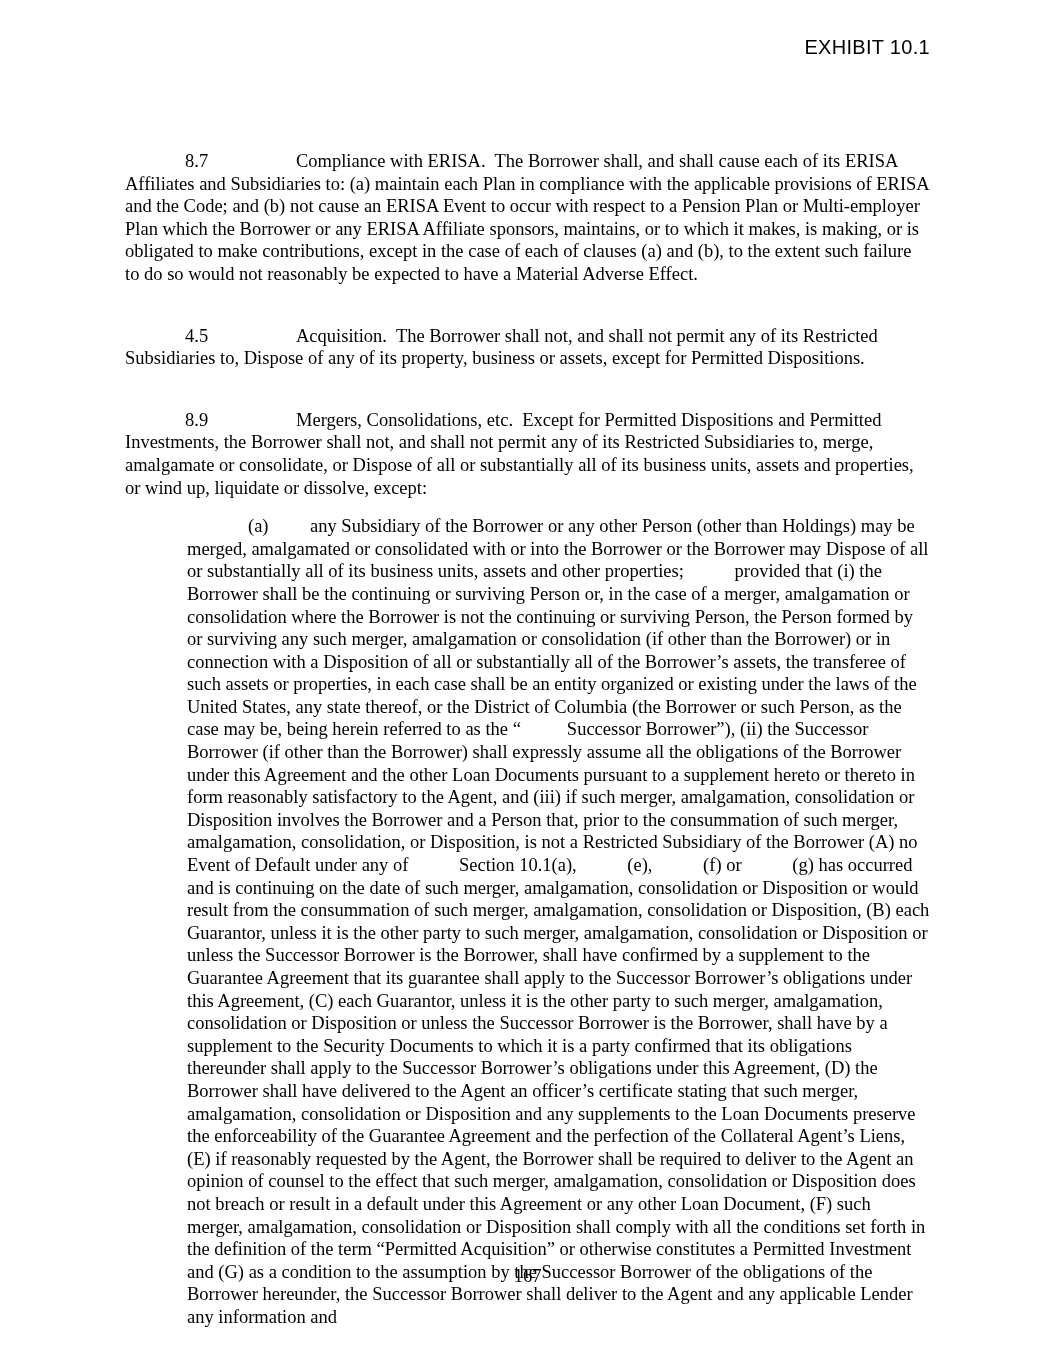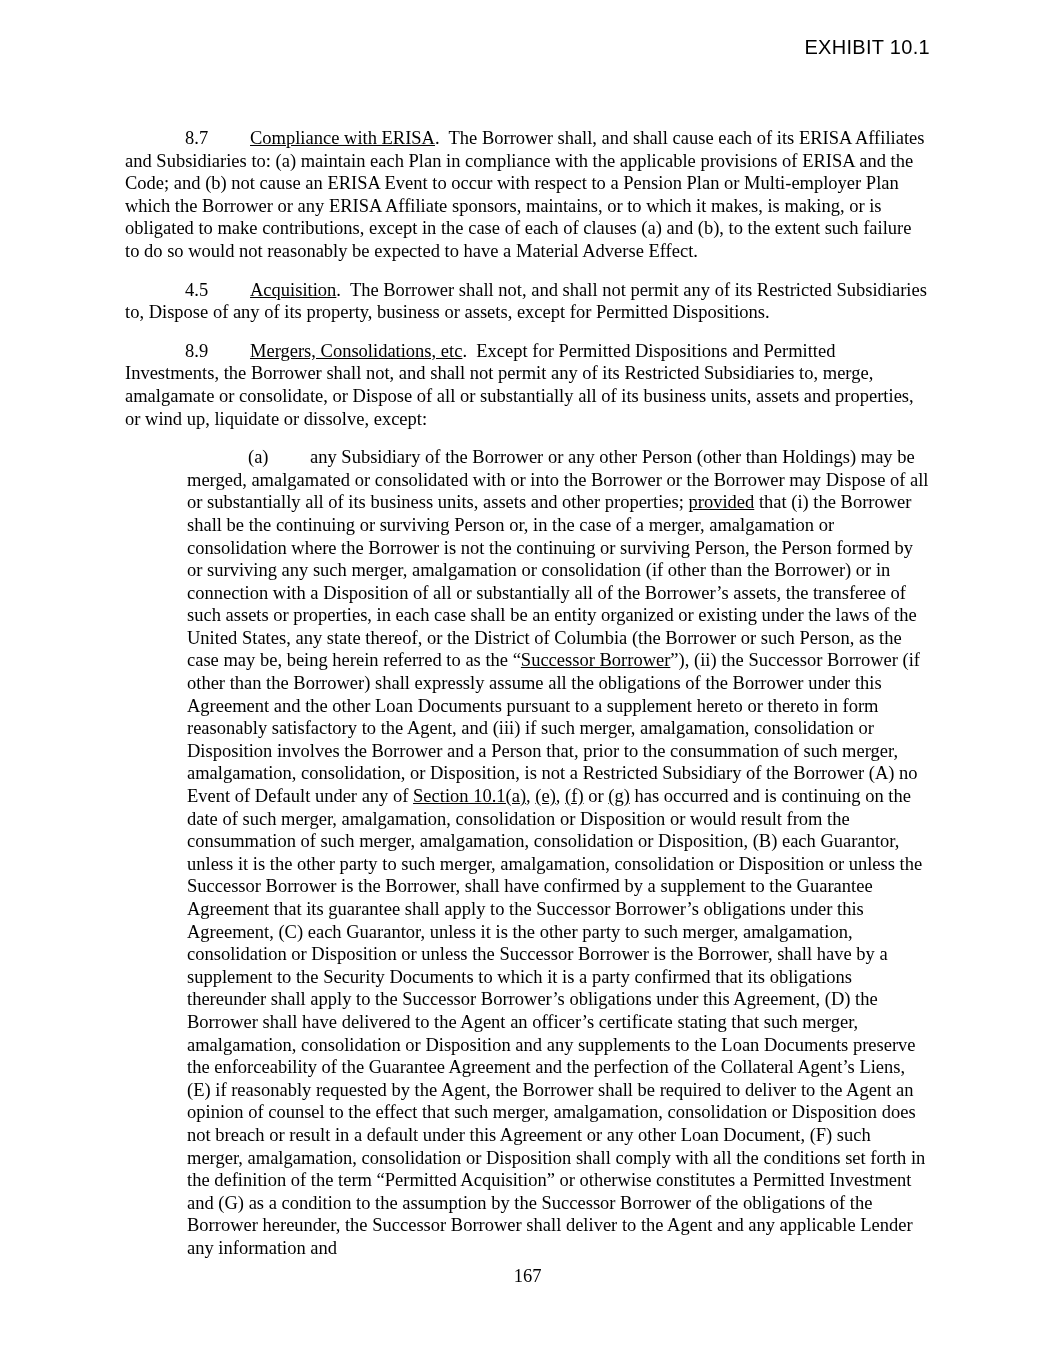--- a/index.html
+++ b/index.html
@@ -32,33 +32,34 @@
     text-indent: 60px;
     white-space: pre-wrap;
   }
   p.sec.first {
     margin-top: 68px;
   }
   .secnum {
     display: inline-block;
     width: 65px;
     text-indent: 0;
+    margin-top: 23px;
   }
   p.sub {
     margin: 0 0 0 62px;
     text-indent: 61px;
     white-space: pre-wrap;
   }
   .subnum {
     display: inline-block;
     width: 62px;
     text-indent: 0;
   }
   .u {
-    text-decoration: underline;
+    margin-left: 46px;
   }
   .page-number {
     position: absolute;
     top: 1265px;
     left: 0;
     width: 100%;
     text-align: center;
     font-size: 18.5px;
     line-height: 22.6px;
   }

